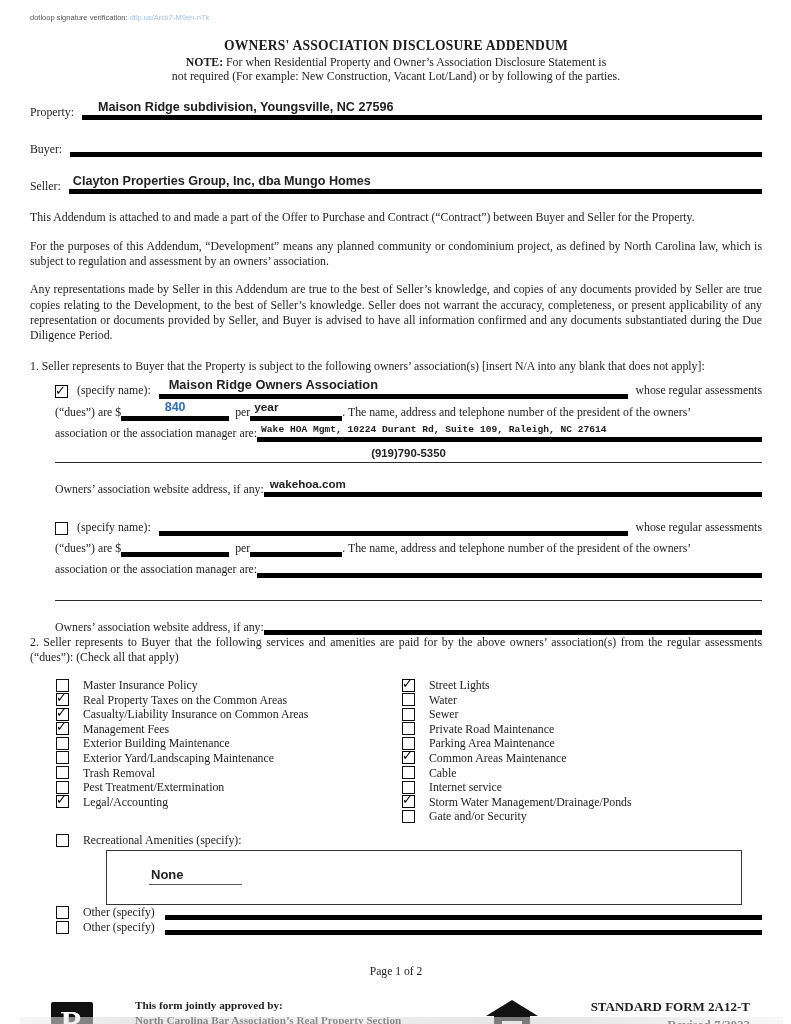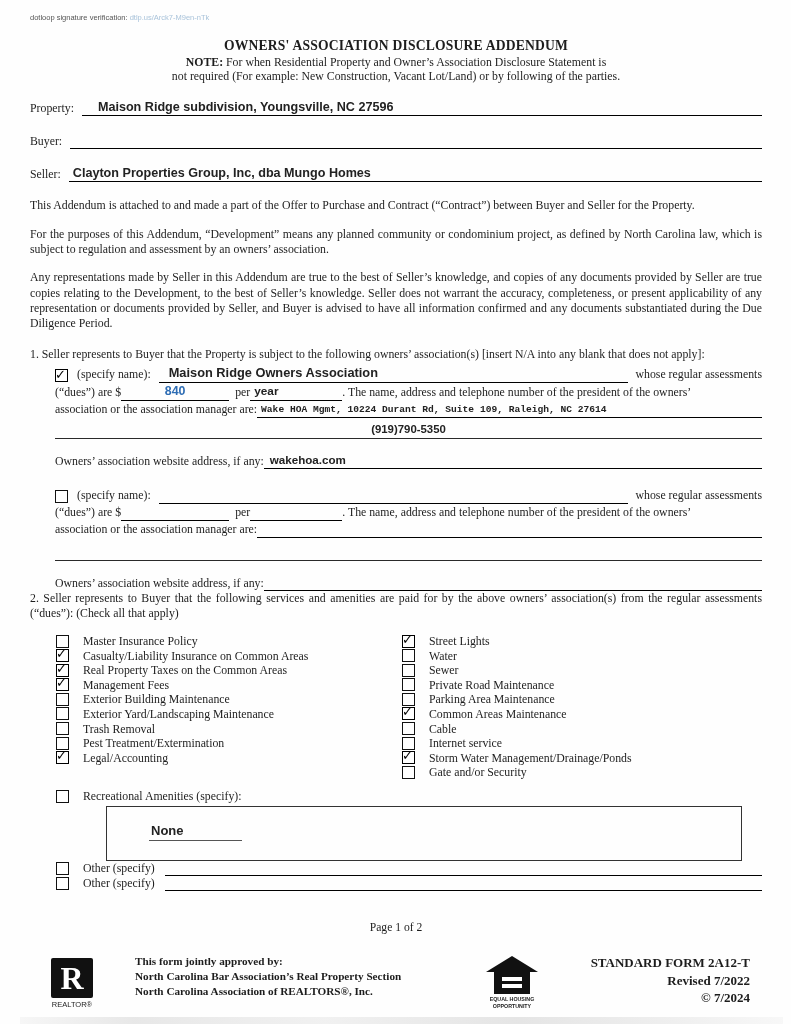--- a/index.html
+++ b/index.html
@@ -13,21 +13,21 @@
   .verify{padding:13px 0 0 0;font-family:"Liberation Sans",sans-serif;font-size:7.5px;color:#555;}
   .verify a{color:#a9c3da;text-decoration:none;}
   
   .head{ text-align:center;margin-top:16px;line-height:1.22;}
   .head .title{font-size:13.6px;font-weight:bold;letter-spacing:.2px;}
   .head .note{font-size:11.8px;}
   .head .note b{font-weight:bold;}
   
   .party-row{display:flex;align-items:flex-end;margin-top:17px;font-size:11.8px;}
   .party-row .plabel{flex:none;padding-right:8px;}
-  .fill-line{flex:1;border-bottom:1px solid #000000;min-height:15px;position:relative;}
+  .fill-line{flex:1;border-bottom:5px solid #000000;min-height:15px;position:relative;}
   .fv{font-family:"Liberation Sans",sans-serif;font-weight:600;color:#222;}
   .party-row .fv{font-size:12.6px;padding-left:16px;}
   .seller-row .fv{padding-left:4px;}
   
   .para{font-size:11.8px;text-align:justify;line-height:1.3;margin-top:13px;}
   
   .s1-intro{font-size:11.8px;text-align:justify;line-height:1.3;margin-top:15px;}
   .assoc{margin-left:25px;margin-top:2px;font-size:11.8px;}
   .aline{display:flex;align-items:flex-end;line-height:1.35;}
   .aline .txt{flex:none;white-space:nowrap;}
@@ -173,25 +173,25 @@
     <div class="s2-intro">2.  Seller represents to Buyer that the following services and amenities are paid for by the above owners’ association(s) from the regular assessments (“dues”):  (Check all that apply)</div>
 
     <div class="checkcols">
       <div class="col-left">
         <div class="chk-item">
             <span class="cb"></span>
             <span>Master Insurance Policy</span>
           </div>
         <div class="chk-item">
             <span class="cb checked"></span>
+            <span>Real Property Taxes on the Common Areas</span>
+          </div>
+        <div class="chk-item">
+            <span class="cb checked"></span>
             <span>Casualty/Liability Insurance on Common Areas</span>
-          </div>
-        <div class="chk-item">
-            <span class="cb checked"></span>
-            <span>Real Property Taxes on the Common Areas</span>
           </div>
         <div class="chk-item">
             <span class="cb checked"></span>
             <span>Management Fees</span>
           </div>
         <div class="chk-item">
             <span class="cb"></span>
             <span>Exterior Building Maintenance</span>
           </div>
         <div class="chk-item">

